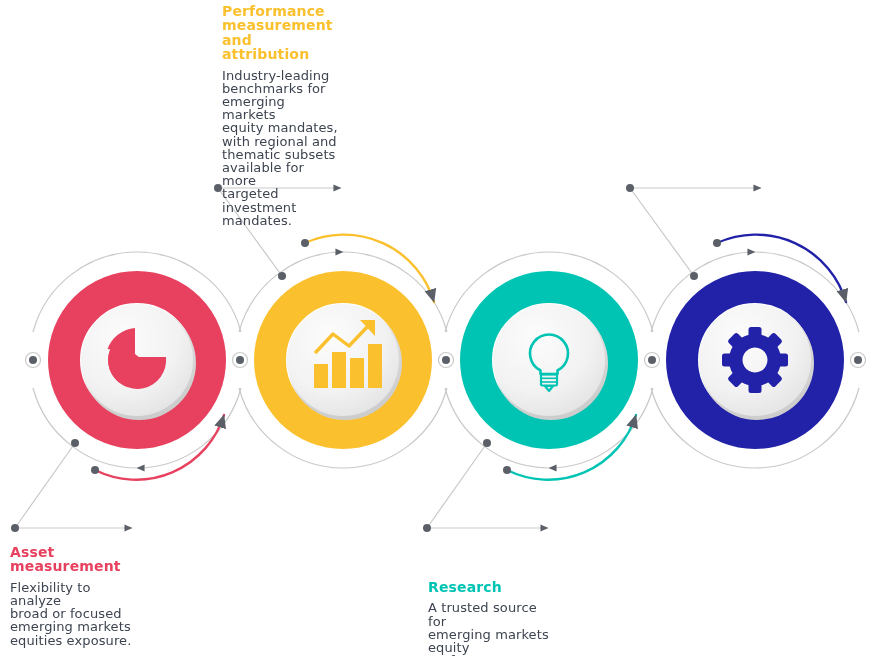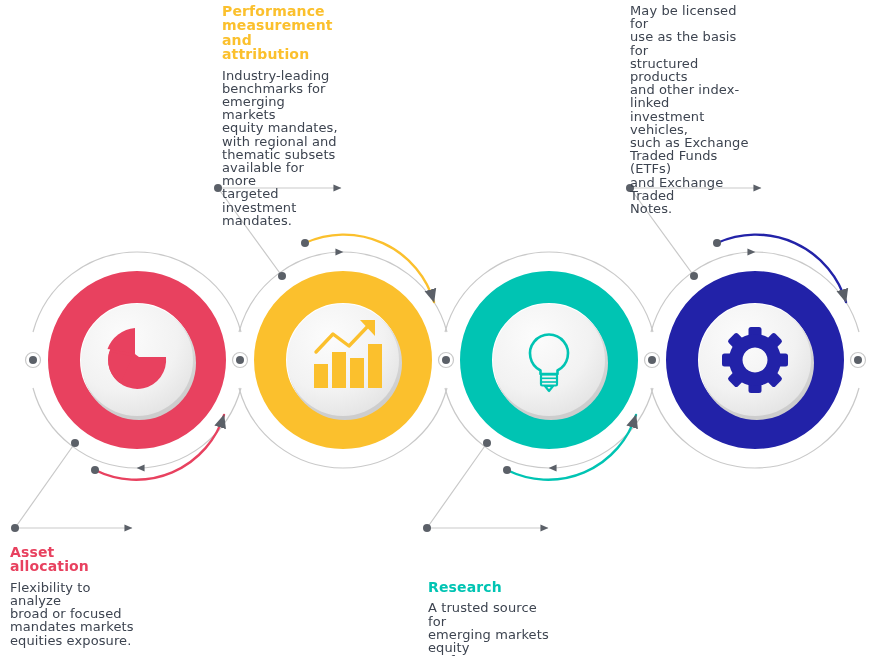--- a/index.html
+++ b/index.html
@@ -215,36 +215,27 @@
 emerging markets
 equity mandates,
 with regional and
 thematic subsets
 available for more
 targeted investment
 mandates.</p>
   </div>
 
   <div class="text-block" id="text-investment">
-    <p class="tb-body">May be licensed for
-use as the basis for
-structured products
-and other index-linked
-investment vehicles,
-such as Exchange
-Traded Funds (ETFs)
-and Exchange Traded
-Notes.</p>
   </div>
 
   <div class="text-block" id="text-asset">
-    <p class="tb-title" style="color:#E8415F;">Asset allocation</p>
+    <p class="tb-title" style="color:#E8415F;">Asset measurement</p>
     <p class="tb-body">Flexibility to analyze
 broad or focused
-mandates markets
+emerging markets
 equities exposure.</p>
   </div>
 
   <div class="text-block" id="text-research">
     <p class="tb-title" style="color:#00C4B3;">Research</p>
     <p class="tb-body">A trusted source for
 emerging markets
 equity performance
 and underlying
 security-level data for

